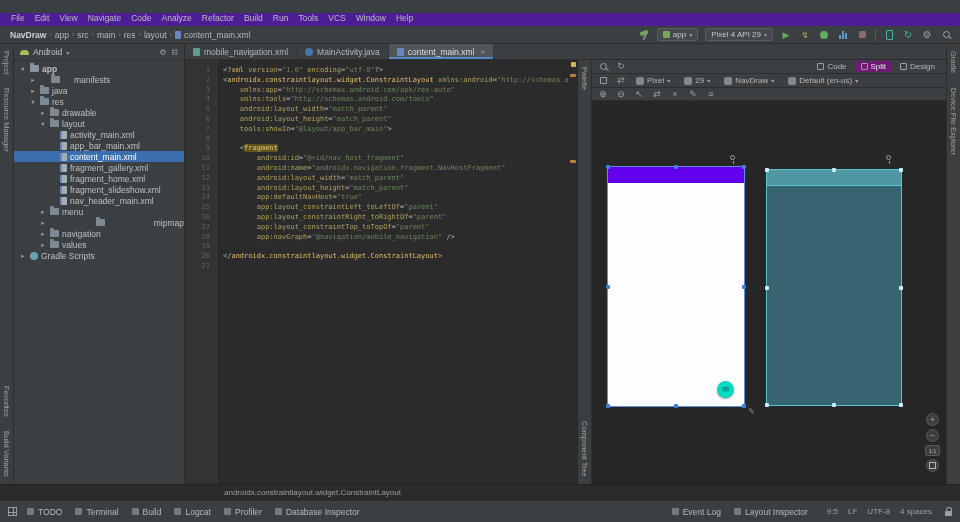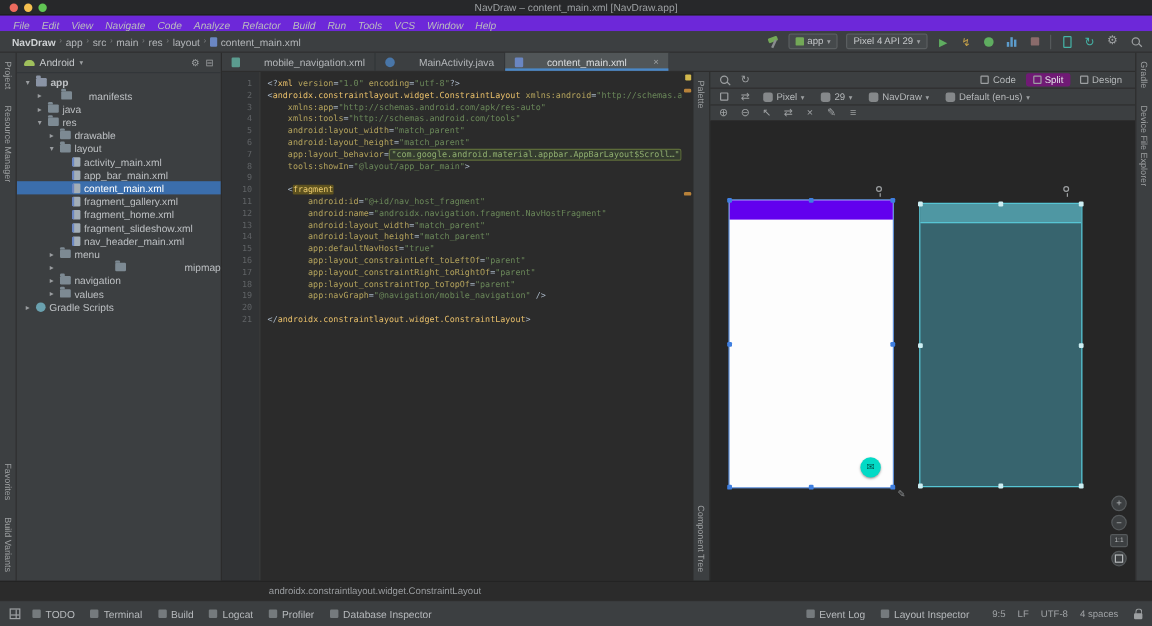--- a/index.html
+++ b/index.html
@@ -6,21 +6,21 @@
   html,body{width:960px;height:522px;overflow:hidden;background:#1e1f21;font-family:"Liberation Sans",sans-serif;}
   #app{position:absolute;top:0;left:0;width:960px;height:522px;background:#3c3f41;color:#bbbdbf;font-size:9px;}
 
   
   #titlebar{position:absolute;top:0;left:0;right:0;height:13px;background:#27282a;border-bottom:1px solid #1b1b1b;}
   .tl{position:absolute;top:3px;width:7px;height:7px;border-radius:50%;}
   .tl.red{left:8px;background:#ec6a5e;} .tl.yellow{left:20px;background:#f5bf4f;} .tl.green{left:32px;background:#61c554;}
   #win-title{text-align:center;line-height:13px;font-size:8.5px;color:#9da0a3;}
 
   
-  #menubar{position:absolute;top:13px;left:0;right:0;height:13px;background:#6d28d9;display:flex;align-items:flex-end;padding-left:6px;font-style:italic;}
+  #menubar{position:absolute;top:13px;left:0;right:0;height:13px;background:#4c1d95;display:flex;align-items:flex-start;padding-left:6px;}
   .menu-item{padding:0 5px;font-size:8.5px;color:#bbbdbf;}
 
   
   #toolbar{position:absolute;top:26px;left:0;right:0;height:18px;background:#3c3f41;border-bottom:1px solid #2d2d2d;display:flex;align-items:center;}
   #nav-crumbs{display:flex;align-items:center;padding-left:10px;font-size:8.5px;color:#b4b7ba;white-space:nowrap;}
   #nav-crumbs .crumb:first-child{font-weight:bold;color:#cfd2d4;}
   .crumb-sep{color:#7a7d7f;margin:0 3px;font-size:7px;}
   .crumb{display:flex;align-items:center;gap:3px;}
   .fic{display:inline-block;width:6px;height:8px;background:#6a86c2;border-radius:1px;}
   #run-controls{margin-left:auto;display:flex;align-items:center;gap:7px;padding-right:8px;}
@@ -60,21 +60,21 @@
   .chev{width:8px;display:inline-block;text-align:center;font-size:6.5px;color:#9a9da0;}
   .nic{display:inline-block;flex:none;}
   .nic.folder,.nic.folder-app,.nic.folder-res{width:9px;height:7px;background:#7d8a93;border-radius:1px;position:relative;}
   .nic.folder::before,.nic.folder-app::before,.nic.folder-res::before{content:"";position:absolute;top:-2px;left:0;width:4px;height:2px;background:#7d8a93;border-radius:1px 1px 0 0;}
   .nic.folder-app{background:#8a94a5;} .nic.folder-app::before{background:#8a94a5;}
   .nic.xml{width:7px;height:8px;background:#a3aeb7;border-radius:1px;border-left:2px solid #6a86c2;}
   .nic.gradle{width:8px;height:8px;background:#6aa1af;border-radius:50%;}
 
   
   #tabbar{position:absolute;left:185px;top:44px;width:761px;height:16px;background:#3c3f41;border-bottom:1px solid #2d2d2d;display:flex;}
-  .tab{position:relative;display:flex;align-items:center;gap:20px;padding:0 8px;font-size:8.5px;color:#b4b7ba;border-right:1px solid #333639;}
+  .tab{position:relative;display:flex;align-items:center;gap:4px;padding:0 8px;font-size:8.5px;color:#b4b7ba;border-right:1px solid #333639;}
   .tab.active{background:#515658;color:#dcdfe1;}
   .tab.active::after{content:"";position:absolute;left:0;right:0;bottom:0;height:2px;background:#4A88C7;}
   .tic{width:7px;height:8px;border-radius:1px;flex:none;}
   .tic.navigation-file{background:#5b9c8f;}
   .tic.java-class{width:8px;height:8px;border-radius:50%;background:#4976a8;}
   .tic.layout-file{background:#6a86c2;}
   .tab-close{font-size:8px;color:#9da0a2;margin-left:2px;}
 
   
   #editor{position:absolute;left:185px;top:60px;width:393px;height:424px;background:#2b2b2b;overflow:hidden;}
@@ -130,26 +130,20 @@
   #bottom-right{margin-left:auto;display:flex;gap:13px;align-items:center;}
   #status-items{display:flex;gap:10px;color:#9fa2a5;font-size:8px;margin-left:6px;align-items:center;}
   .lock{position:relative;width:7px;height:5px;background:#9da0a2;border-radius:1px;margin-top:3px;}
   .lock::before{content:"";position:absolute;top:-3.5px;left:1px;width:4px;height:3.5px;border:1px solid #9da0a2;border-bottom:none;border-radius:3px 3px 0 0;}
 </style>
 </head>
 <body>
 
 <div id="app">
 
-  <div id="titlebar">
-    <span class="tl red"></span>
-    <span class="tl yellow"></span>
-    <span class="tl green"></span>
-    <div id="win-title">NavDraw – content_main.xml [NavDraw.app]</div>
-  </div>
 
   <div id="menubar">
       <span class="menu-item">File</span>
       <span class="menu-item">Edit</span>
       <span class="menu-item">View</span>
       <span class="menu-item">Navigate</span>
       <span class="menu-item">Code</span>
       <span class="menu-item">Analyze</span>
       <span class="menu-item">Refactor</span>
       <span class="menu-item">Build</span>
@@ -387,21 +381,20 @@
         <div class="gln">20</div>
         <div class="gln">21</div>
       </div>
     <div id="code-lines">
         <div class="cl"><span class="p">&lt;?</span><span class="t">xml </span><span class="a">version</span><span class="p">=</span><span class="v">"1.0"</span><span class="p"> </span><span class="a">encoding</span><span class="p">=</span><span class="v">"utf-8"</span><span class="p">?&gt;</span></div>
         <div class="cl"><span class="p">&lt;</span><span class="t">androidx.constraintlayout.widget.ConstraintLayout </span><span class="a">xmlns:android</span><span class="p">=</span><span class="v">"http://schemas.android.com/apk/res/android"</span></div>
         <div class="cl"><span class="a">    xmlns:app</span><span class="p">=</span><span class="v">"http://schemas.android.com/apk/res-auto"</span></div>
         <div class="cl"><span class="a">    xmlns:tools</span><span class="p">=</span><span class="v">"http://schemas.android.com/tools"</span></div>
         <div class="cl"><span class="a">    android:layout_width</span><span class="p">=</span><span class="v">"match_parent"</span></div>
         <div class="cl"><span class="a">    android:layout_height</span><span class="p">=</span><span class="v">"match_parent"</span></div>
-        <div class="cl"><span class="a">    app:layout_behavior</span><span class="p">=</span><span class="f">"com.google.android.material.appbar.AppBarLayout$Scroll…"</span></div>
         <div class="cl"><span class="a">    tools:showIn</span><span class="p">=</span><span class="v">"@layout/app_bar_main"</span><span class="p">&gt;</span></div>
         <div class="cl">&nbsp;</div>
         <div class="cl"><span class="p">    &lt;</span><span class="h">fragment</span></div>
         <div class="cl"><span class="a">        android:id</span><span class="p">=</span><span class="v">"@+id/nav_host_fragment"</span></div>
         <div class="cl"><span class="a">        android:name</span><span class="p">=</span><span class="v">"androidx.navigation.fragment.NavHostFragment"</span></div>
         <div class="cl"><span class="a">        android:layout_width</span><span class="p">=</span><span class="v">"match_parent"</span></div>
         <div class="cl"><span class="a">        android:layout_height</span><span class="p">=</span><span class="v">"match_parent"</span></div>
         <div class="cl"><span class="a">        app:defaultNavHost</span><span class="p">=</span><span class="v">"true"</span></div>
         <div class="cl"><span class="a">        app:layout_constraintLeft_toLeftOf</span><span class="p">=</span><span class="v">"parent"</span></div>
         <div class="cl"><span class="a">        app:layout_constraintRight_toRightOf</span><span class="p">=</span><span class="v">"parent"</span></div>

